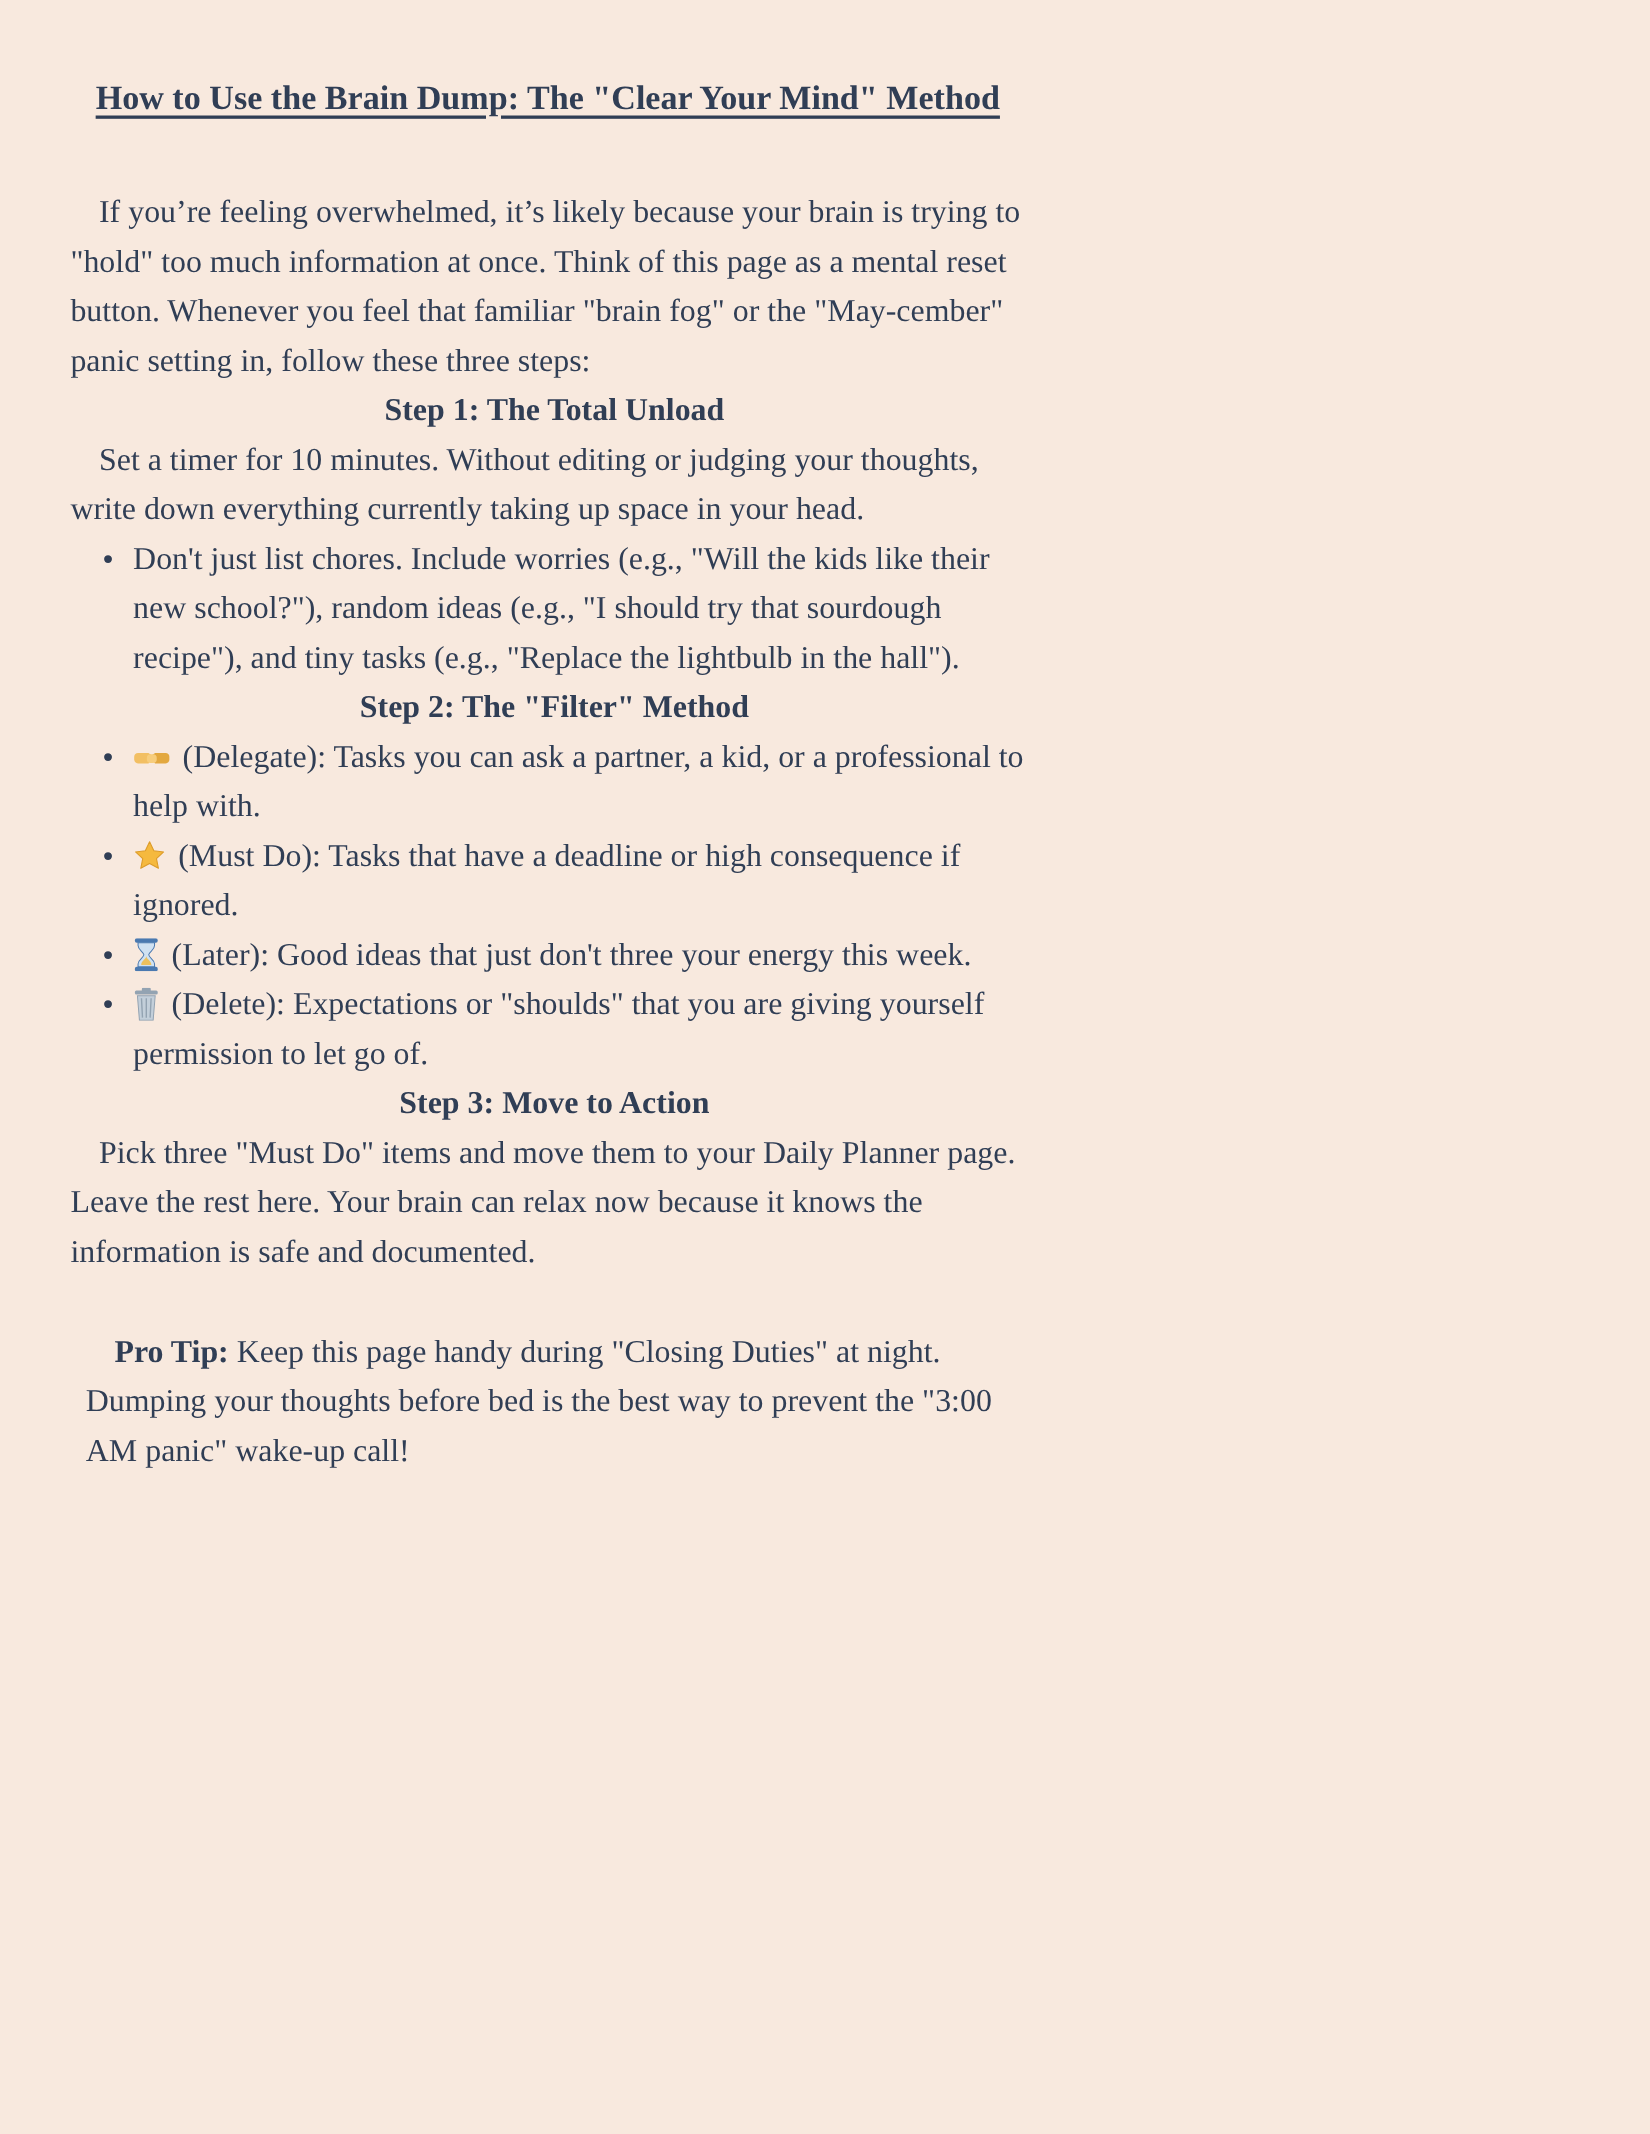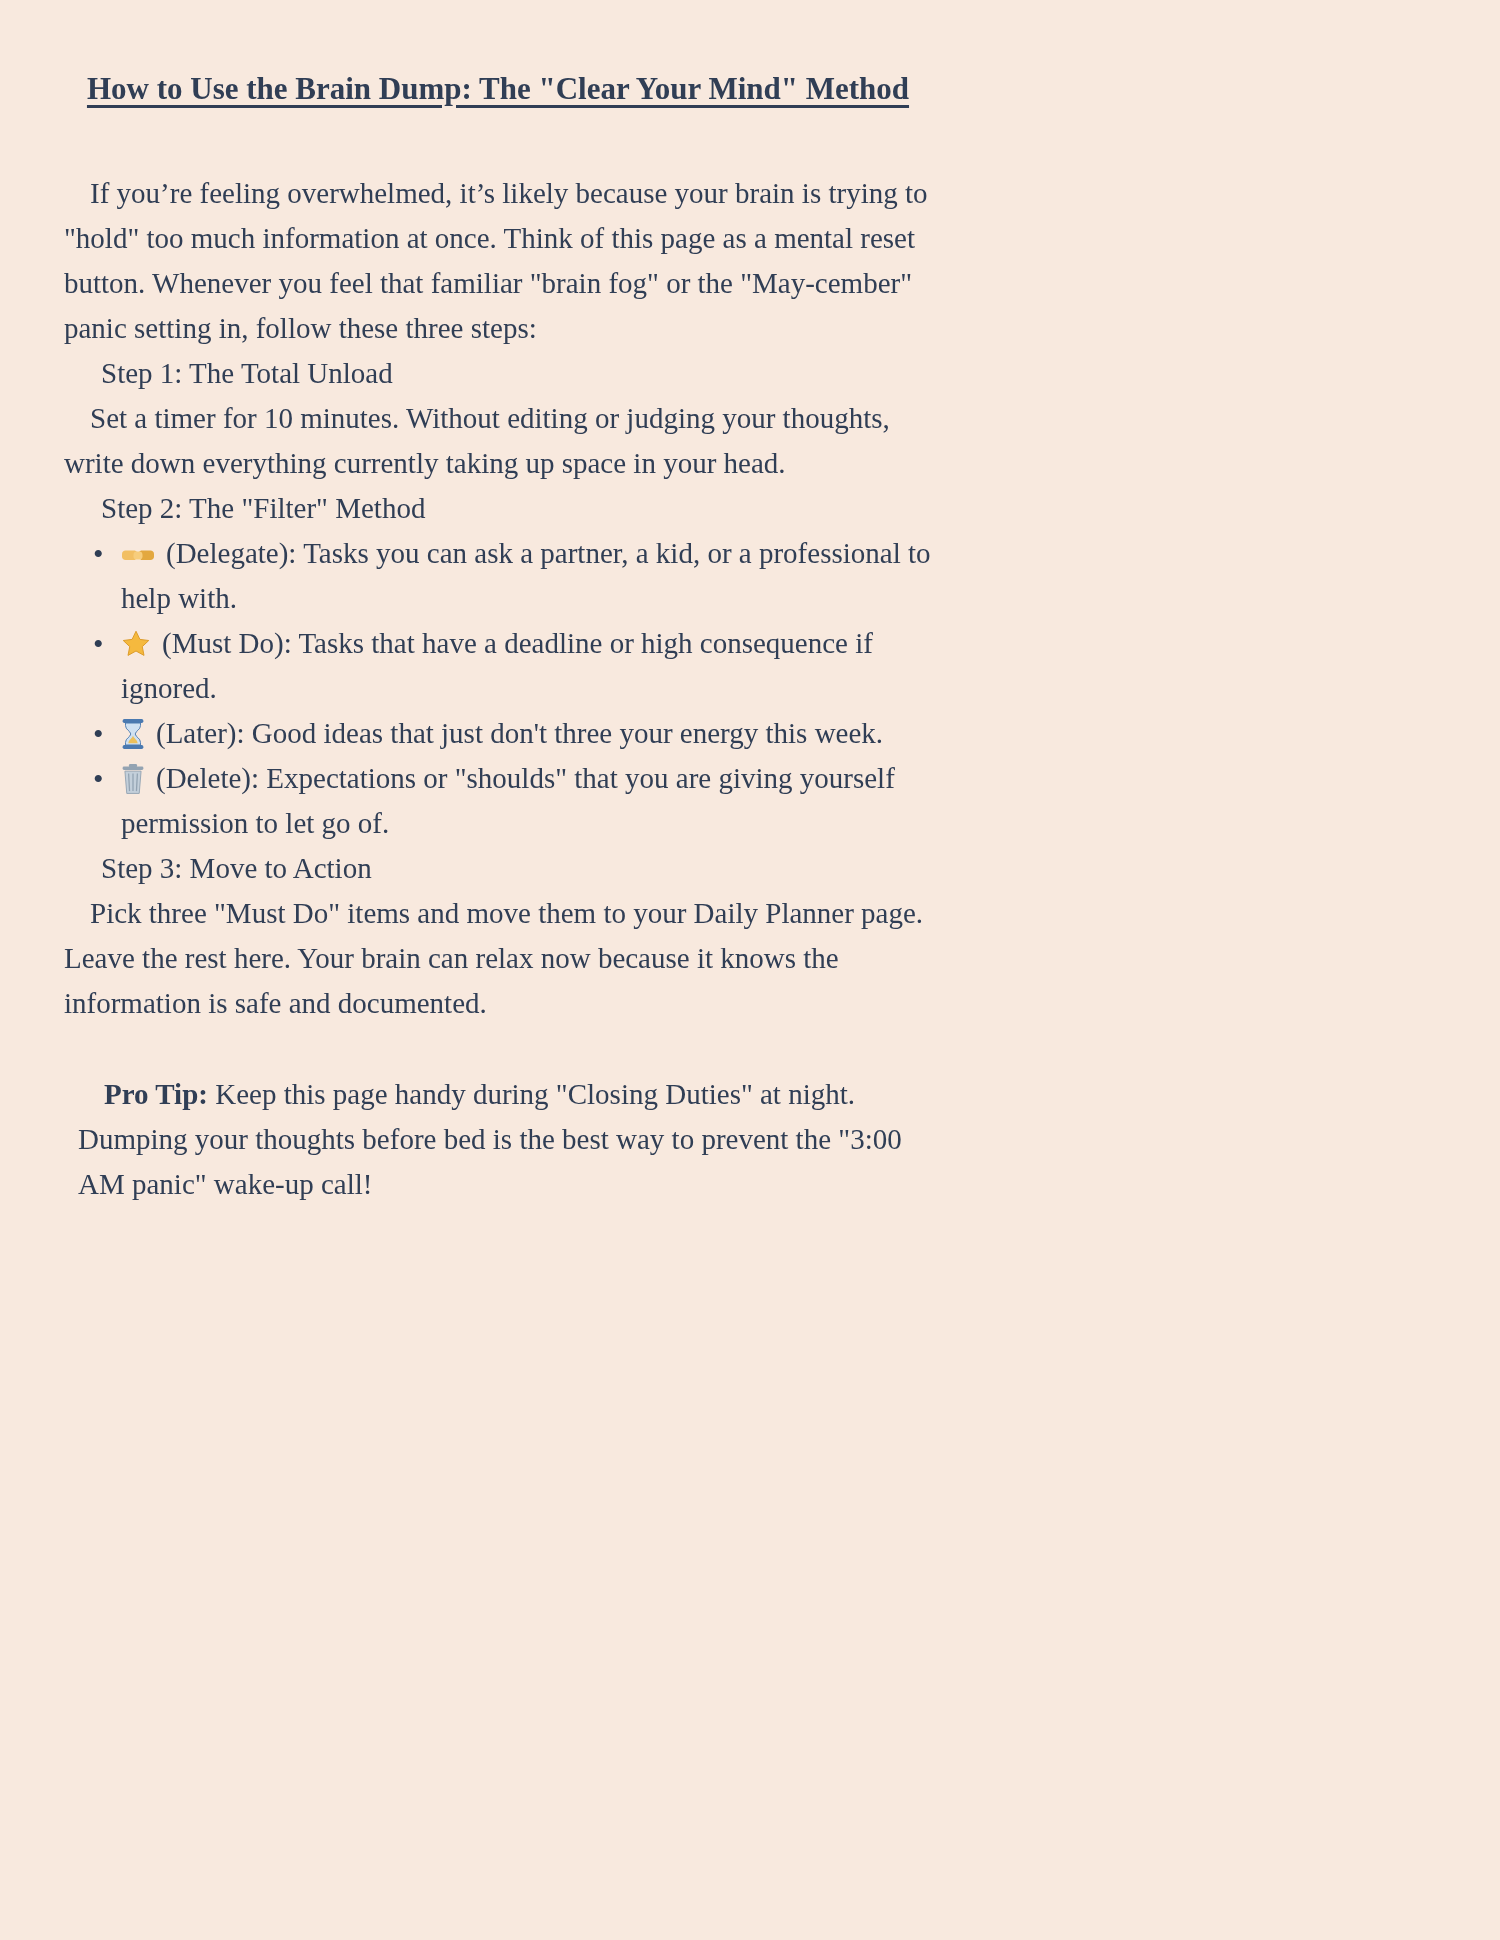--- a/index.html
+++ b/index.html
@@ -25,22 +25,23 @@
     text-decoration: underline;
     text-underline-offset: 6px;
     margin: 0 0 60px 0;
     line-height: 45px;
   }
   .para {
     margin: 0;
     text-indent: 26px;
   }
   .heading {
-    margin: 0 0 0 37px;
-    font-weight: normal;
+    margin: 0 0 0 12px;
+    font-weight: bold;
+    text-align: center;
   }
   ul.bullets {
     list-style: none;
     margin: 0;
     padding: 0;
   }
   ul.bullets li {
     position: relative;
     padding-left: 57px;
   }
@@ -61,20 +62,25 @@
 
 <div class="page">
 
   <h1 class="title">How to Use the Brain Dump: The "Clear Your Mind" Method</h1>
 
   <p class="para">If you’re feeling overwhelmed, it’s likely because your brain is trying to "hold" too much information at once. Think of this page as a mental reset button. Whenever you feel that familiar "brain fog" or the "May-cember" panic setting in, follow these three steps:</p>
 
   <p class="heading">Step 1: The Total Unload</p>
   <p class="para">Set a timer for 10 minutes. Without editing or judging your thoughts, write down everything currently taking up space in your head.</p>
 
+  <ul class="bullets">
+    <li>
+      <span>Don't just list chores. Include worries (e.g., "Will the kids like their new school?"), random ideas (e.g., "I should try that sourdough recipe"), and tiny tasks (e.g., "Replace the lightbulb in the hall").</span>
+    </li>
+  </ul>
 
   <p class="heading">Step 2: The "Filter" Method</p>
 
   <ul class="bullets">
     <li>
       <span class="icon"><svg width="34" height="26" viewBox="0 0 34 24">
             <path d="M1 10c0-2 1.5-3.5 3.5-3.5H14l5 3.5-5 6H4.5C2.5 16 1 14.5 1 12.5z" fill="#f2bf63"></path>
             <path d="M33 10c0-2-1.5-3.5-3.5-3.5H20l-5 3.5 5 6h9.5c2 0 3.5-1.5 3.5-3.5z" fill="#e3a83f"></path>
             <rect x="12.5" y="7.6" width="9" height="8" rx="3.4" fill="#f7cd7c"></rect>
           </svg></span><span>(Delegate): Tasks you can ask a partner, a kid, or a professional to help with.</span>

